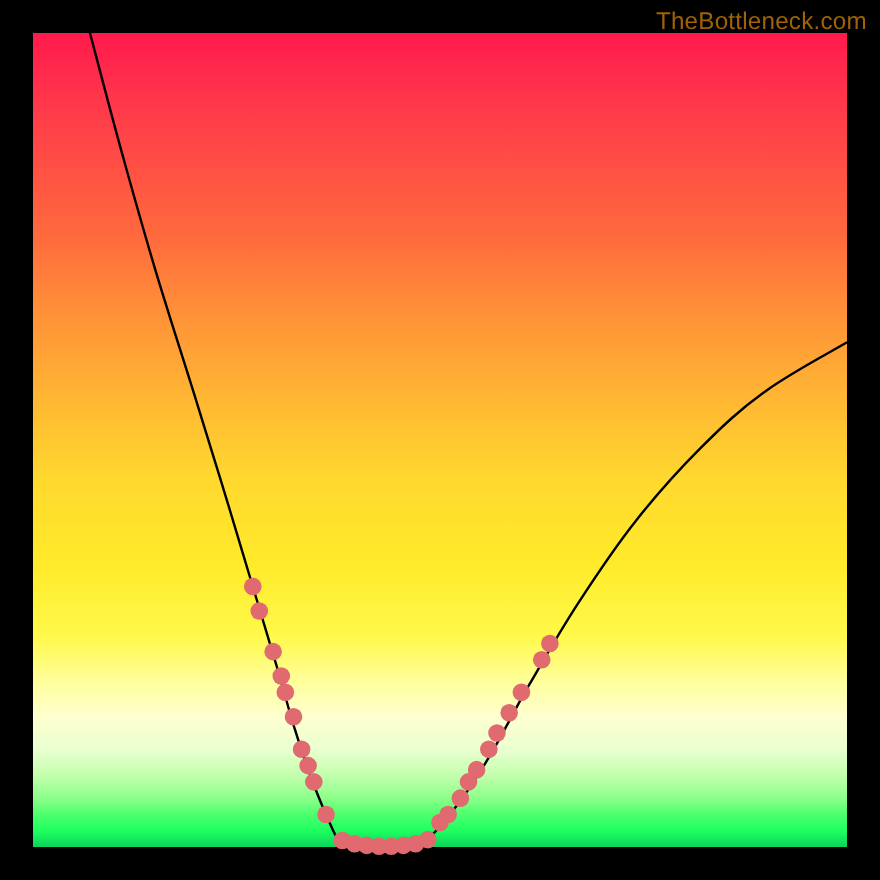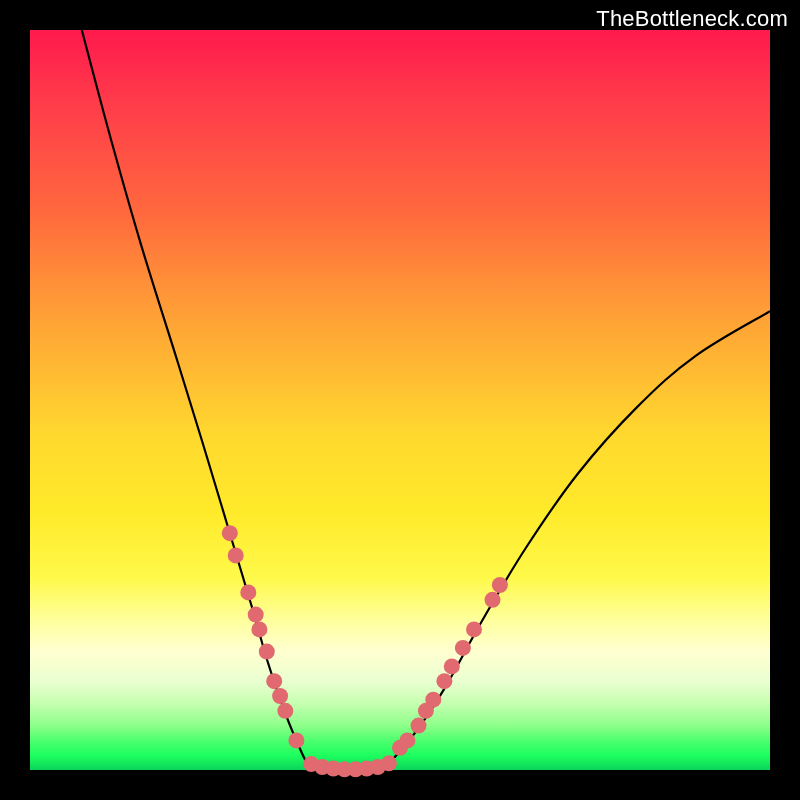--- a/index.html
+++ b/index.html
@@ -32,21 +32,21 @@
       #c6ffb0 91%,
       #8dff8a 94%,
       #4dff6e 96%,
       #1eff5f 98%,
       #0ad45a 100%);
   }
   .watermark {
     position: absolute;
     top: 6px;
     right: 12px;
-    color: #ffffff;
+    color: #a16207;
     font-size: 22px;
     font-weight: 500;
     letter-spacing: 0.2px;
     user-select: none;
   }
   svg.overlay {
     position: absolute;
     left: 30px;
     top: 30px;
     width: 740px;

